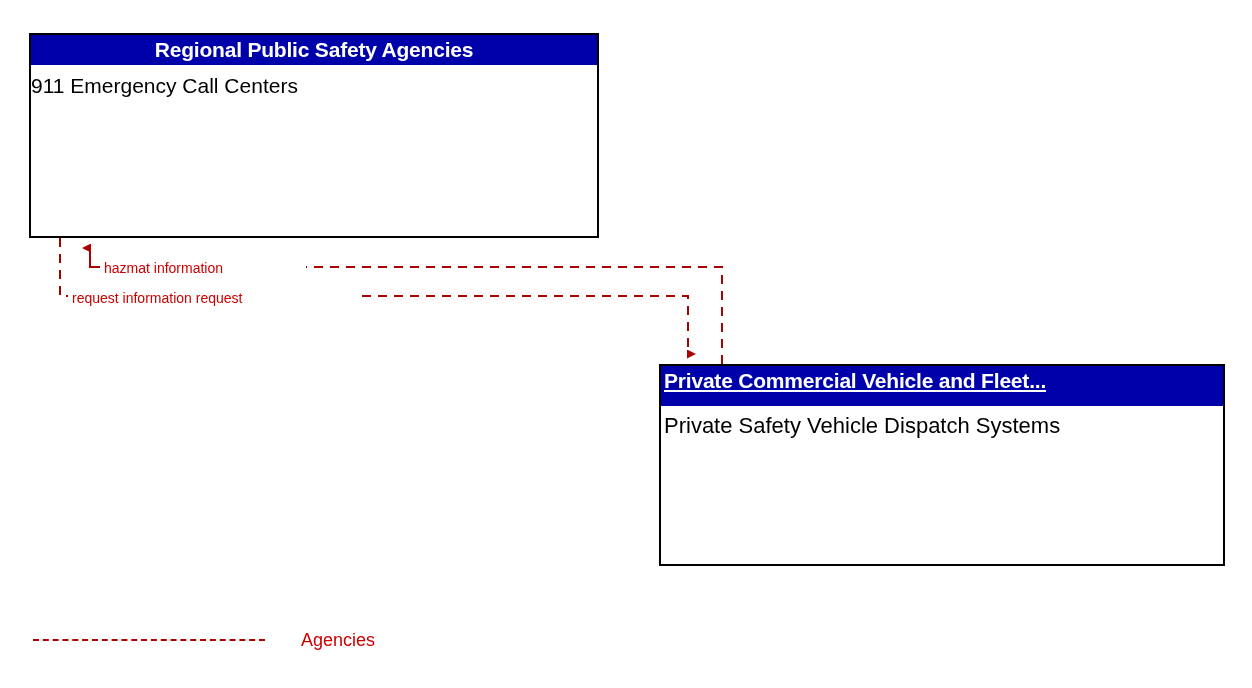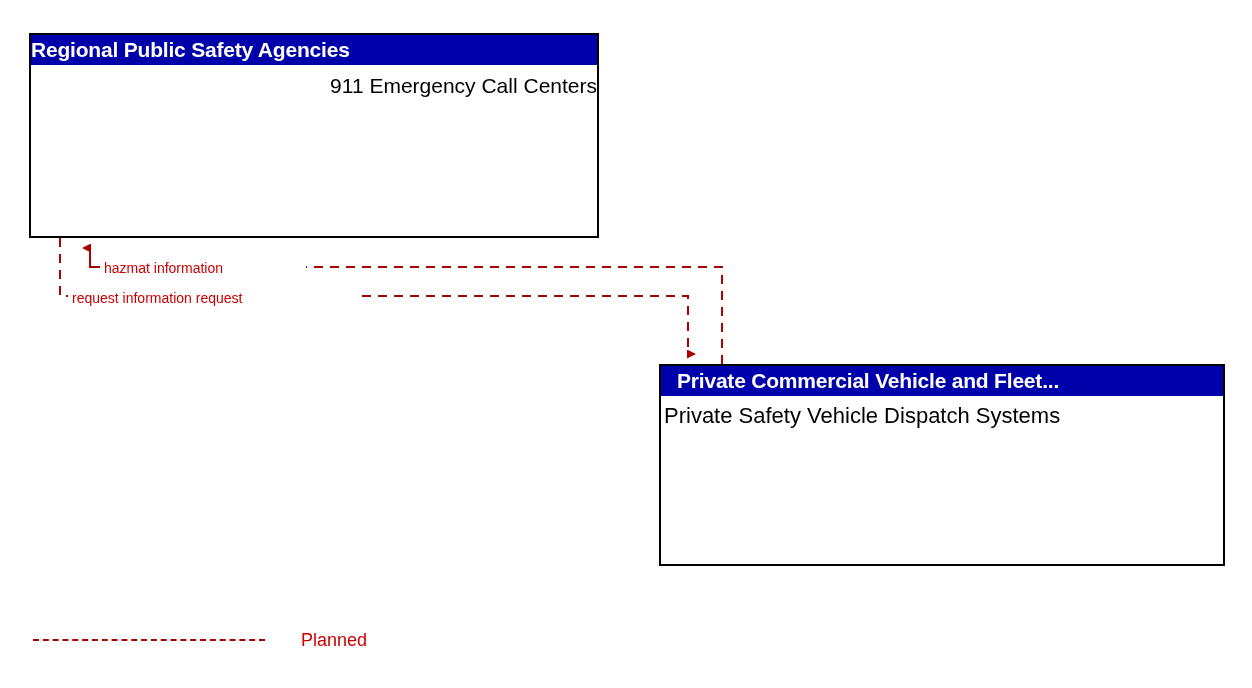--- a/index.html
+++ b/index.html
@@ -27,29 +27,30 @@
   .entity-box {
     position: absolute;
     box-sizing: border-box;
     border: 2px solid #000000;
     background: #ffffff;
   }
   .entity-header {
     box-sizing: border-box;
     background: #0000aa;
     color: #ffffff;
+    text-align: center;
     white-space: nowrap;
     overflow: hidden;
     font-weight: bold;
     letter-spacing: -0.2px;
   }
   .entity-name {
     box-sizing: border-box;
     color: #000000;
-    text-align: right;
+    text-align: left;
     white-space: nowrap;
     overflow: hidden;
   }
 
   #box-public-safety {
     left: 29px;
     top: 33px;
     width: 570px;
     height: 205px;
   }
@@ -65,25 +66,26 @@
     padding-top: 5px;
   }
 
   #box-private-fleet {
     left: 659px;
     top: 364px;
     width: 566px;
     height: 202px;
   }
   #box-private-fleet .entity-header {
-    height: 30px;
+    height: 40px;
     line-height: 29px;
     font-size: 21px;
     text-align: left;
-    padding-left: 16px;
+    padding-left: 3px;
+    text-decoration: underline;
   }
   #box-private-fleet .entity-name {
     height: 32px;
     line-height: 32px;
     font-size: 22px;
     padding-top: 4px;
     text-align: left;
     padding-left: 3px;
   }
 
@@ -174,16 +176,16 @@
       <path d="M 362 296 L 688 296 L 688 354" fill="none" stroke="#aa0000" stroke-width="2" stroke-dasharray="9,7" marker-end="url(#arrow-down)"></path>
     </g>
   </svg>
 
   <div class="flow-label" id="flow-label-hazmat-information">hazmat information</div>
 
   <div class="flow-label" id="flow-label-hazmat-information-request">request information request</div>
 
   <div id="legend">
     <div id="legend-swatch"></div>
-    <div id="legend-label">Planned</div>
+    <div id="legend-label">Agencies</div>
   </div>
 
 </div>
 
 </body></html>

